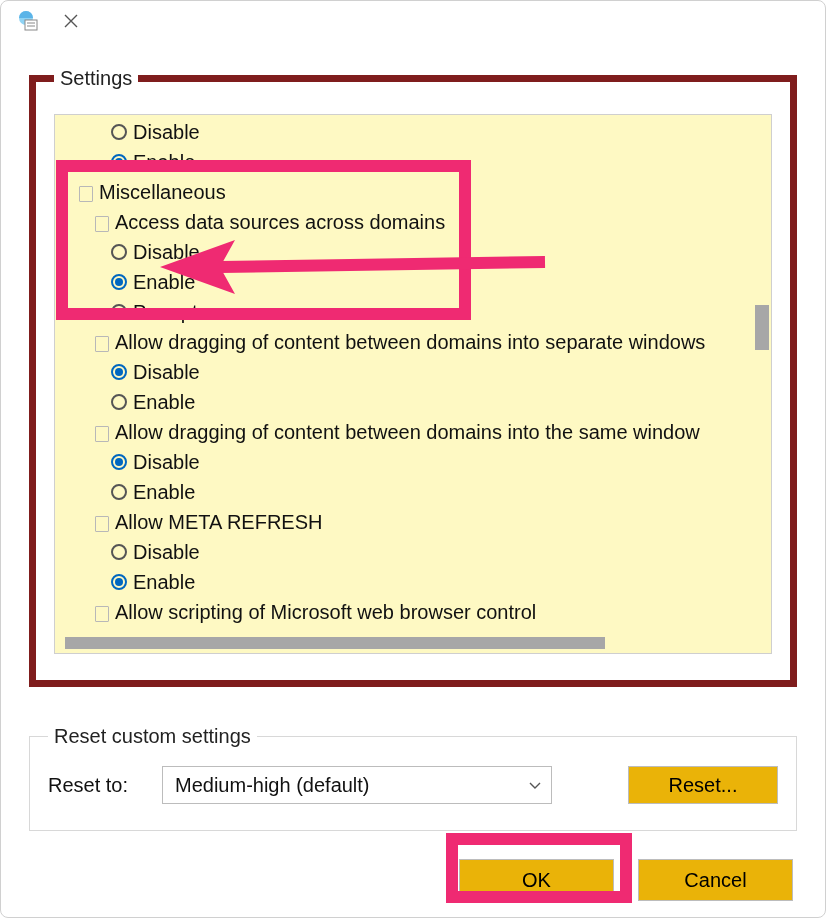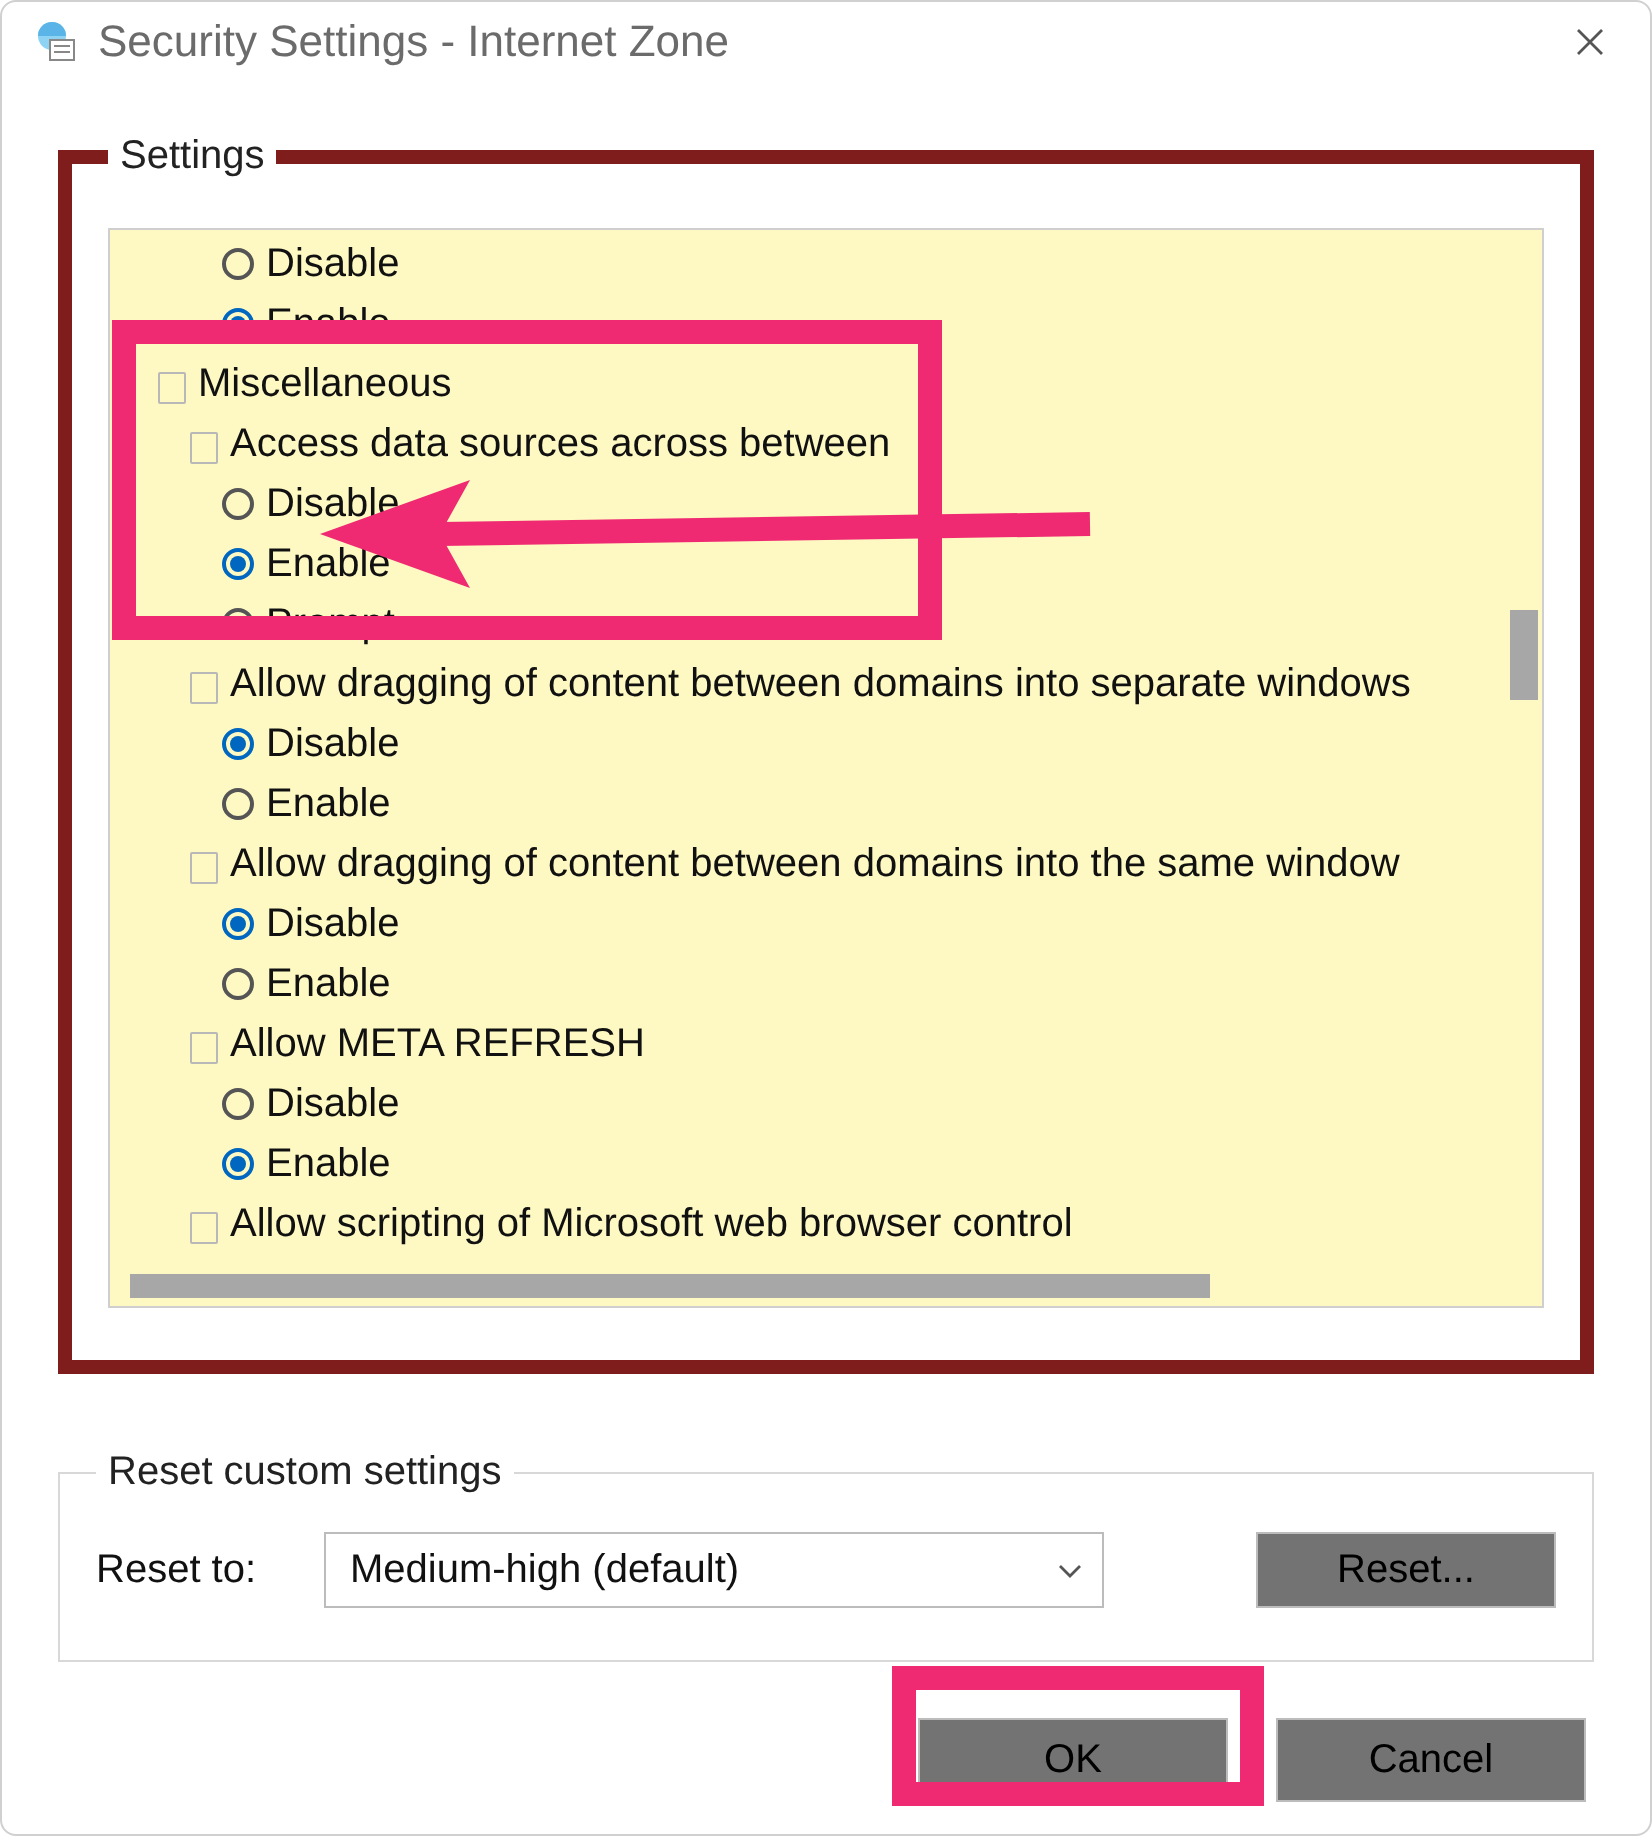--- a/index.html
+++ b/index.html
@@ -106,21 +106,21 @@
 }
 .reset-row { display:flex; align-items:center; gap:24px; margin-top:6px; }
 .reset-label { font-size:20px; color:#111; width:90px; }
 .combo {
   flex:1; height:38px; border:1px solid #bcbcbc; background:#fff;
   display:flex; align-items:center; padding:0 12px; font-size:20px; color:#111;
   position:relative; max-width:390px;
 }
 .combo .chev { position:absolute; right:10px; color:#555; font-size:14px; }
 .btn {
-  height:38px; border:1px solid #bcbcbc; background:#737373; font-size:20px;
+  height:38px; border:1px solid #bcbcbc; background:#eab308; font-size:20px;
   display:inline-flex; align-items:center; justify-content:center; cursor:pointer;
 }
 .btn.reset { width:150px; margin-left:auto; }
 .button-row {
   display:flex; gap:24px; justify-content:flex-end; margin-top:28px; padding-right:4px;
 }
 .btn.ok, .btn.cancel { width:155px; height:42px; }
 
 .hl-box {
   position:absolute; border:12px solid #ef2a72; pointer-events:none; z-index:60;
@@ -137,21 +137,20 @@
   <div class="titlebar">
     <span class="app-icon">
       <svg width="22" height="22" viewBox="0 0 22 22">
         <circle cx="10" cy="8" r="7" fill="#8fd3f4"></circle>
         <path d="M3 8a7 7 0 0 1 14 0" fill="#5bb4e8"></path>
         <rect x="9" y="10" width="12" height="10" fill="#fff" stroke="#888" stroke-width="1"></rect>
         <line x1="11" y1="13" x2="19" y2="13" stroke="#888"></line>
         <line x1="11" y1="16" x2="19" y2="16" stroke="#888"></line>
       </svg>
     </span>
-    <span class="title">Security Settings - Internet Zone</span>
     <div class="close">
       <svg width="14" height="14" viewBox="0 0 14 14">
           <path d="M1 1 L13 13 M13 1 L1 13" stroke="#555" stroke-width="1.4"></path>
         </svg>
     </div>
   </div>
 
   <div class="client">
 
     <fieldset class="settings-group">
@@ -169,21 +168,21 @@
             <span>Enable</span>
           </div>
 
           <div class="row indent-1">
             <span class="doc-icon"></span>
             <span>Miscellaneous</span>
           </div>
 
           <div class="row indent-2">
             <span class="doc-icon"></span>
-            <span>Access data sources across between</span>
+            <span>Access data sources across domains</span>
           </div>
           <div class="row indent-3">
             <span class="radio"></span>
             <span>Disable</span>
           </div>
           <div class="row indent-3">
             <span class="radio checked"></span>
             <span>Enable</span>
           </div>
           <div class="row indent-3">

